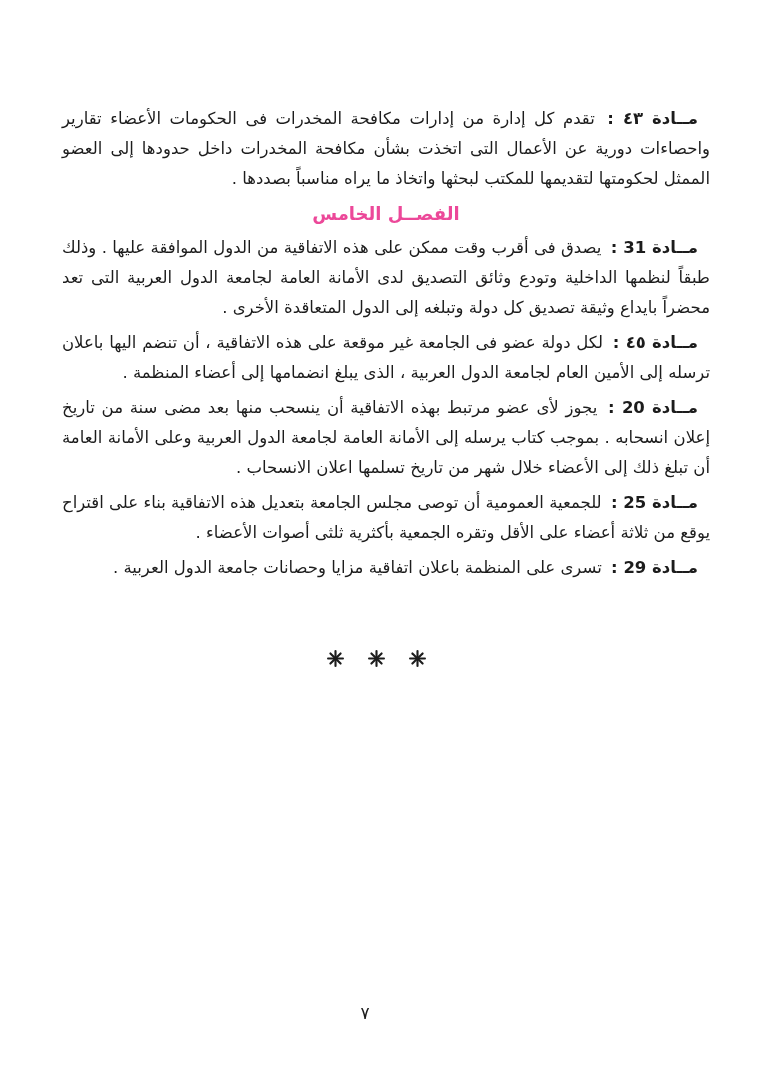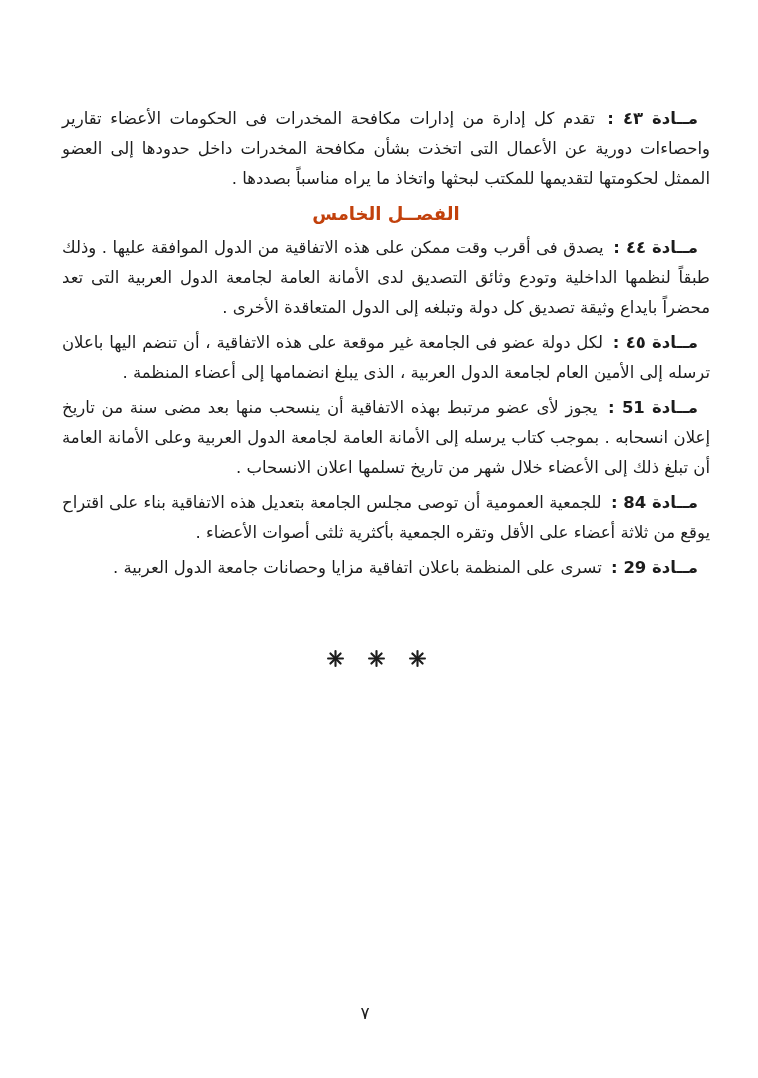--- a/index.html
+++ b/index.html
@@ -40,21 +40,21 @@
     font-weight: 700;
     padding-left: 4px;
     white-space: nowrap;
   }
   h2.chapter {
     margin: 3px 0 4px 0;
     font-size: 18px;
     line-height: 30px;
     font-weight: 700;
     text-align: center;
-    color: #c2410c;
+    color: #ec4899;
   }
   .separator {
     margin-top: 67px;
     display: flex;
     justify-content: center;
     gap: 24px;
     transform: translateX(-10px); 
   }
   .asterisk {
     display: inline-flex;
@@ -80,36 +80,36 @@
   <div class="doc">
 
     <p class="article">
       <span class="article-label">مــادة ٤٣ :</span>
       <span>تقدم كل إدارة من إدارات مكافحة المخدرات فى الحكومات الأعضاء تقارير واحصاءات دورية عن الأعمال التى اتخذت بشأن مكافحة المخدرات داخل حدودها إلى العضو الممثل لحكومتها لتقديمها للمكتب لبحثها واتخاذ ما يراه مناسباً بصددها .</span>
     </p>
 
     <h2 class="chapter">الفصــل الخامس</h2>
 
     <p class="article">
-      <span class="article-label">مــادة ٤٤ :</span>
+      <span class="article-label">مــادة 31 :</span>
       <span>يصدق فى أقرب وقت ممكن على هذه الاتفاقية من الدول الموافقة عليها . وذلك طبقاً لنظمها الداخلية وتودع وثائق التصديق لدى الأمانة العامة لجامعة الدول العربية التى تعد محضراً بايداع وثيقة تصديق كل دولة وتبلغه إلى الدول المتعاقدة الأخرى .</span>
     </p>
 
     <p class="article">
       <span class="article-label">مــادة ٤٥ :</span>
       <span>لكل دولة عضو فى الجامعة غير موقعة على هذه الاتفاقية ، أن تنضم اليها باعلان ترسله إلى الأمين العام لجامعة الدول العربية ، الذى يبلغ انضمامها إلى أعضاء المنظمة .</span>
     </p>
 
     <p class="article">
-      <span class="article-label">مــادة 51 :</span>
+      <span class="article-label">مــادة 20 :</span>
       <span>يجوز لأى عضو مرتبط بهذه الاتفاقية أن ينسحب منها بعد مضى سنة من تاريخ إعلان انسحابه . بموجب كتاب يرسله إلى الأمانة العامة لجامعة الدول العربية وعلى الأمانة العامة أن تبلغ ذلك إلى الأعضاء خلال شهر من تاريخ تسلمها اعلان الانسحاب .</span>
     </p>
 
     <p class="article">
-      <span class="article-label">مــادة 84 :</span>
+      <span class="article-label">مــادة 25 :</span>
       <span>للجمعية العمومية أن توصى مجلس الجامعة بتعديل هذه الاتفاقية بناء على اقتراح يوقع من ثلاثة أعضاء على الأقل وتقره الجمعية بأكثرية ثلثى أصوات الأعضاء .</span>
     </p>
 
 
     <p class="article">
       <span class="article-label">مــادة 29 :</span>
       <span>تسرى على المنظمة باعلان اتفاقية مزايا وحصانات جامعة الدول العربية .</span>
     </p>
 
     <div class="separator">

